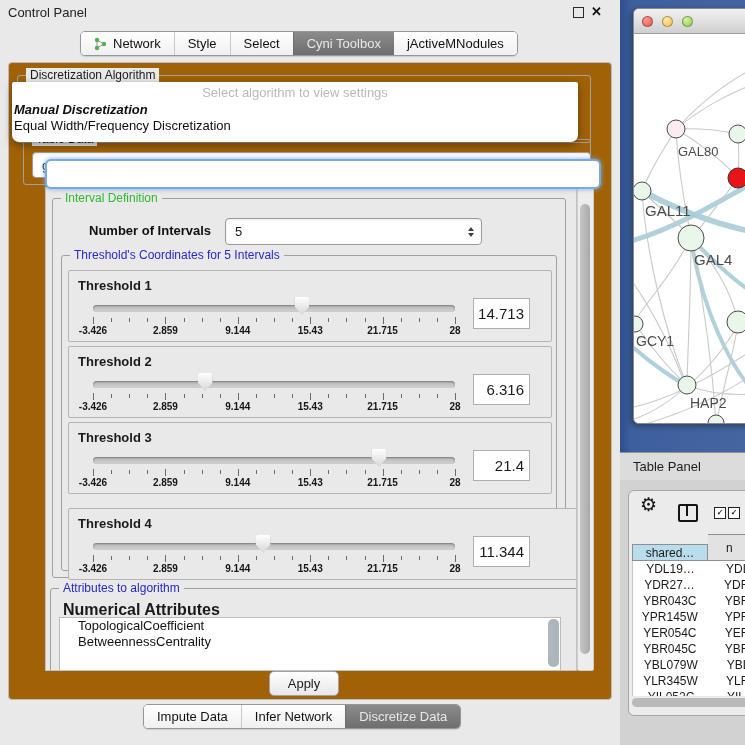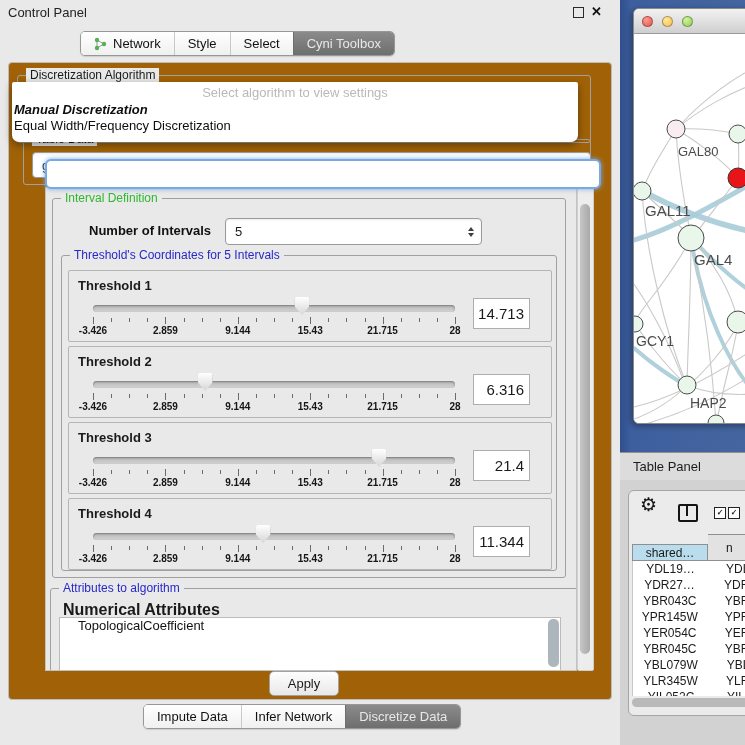--- a/index.html
+++ b/index.html
@@ -125,20 +125,23 @@
         <span>Network</span>
       </span>
       <span class="tab">
           <span>Style</span>
         </span>
       <span class="tab">
           <span>Select</span>
         </span>
       <span class="tab selected">
           <span>Cyni Toolbox</span>
+        </span>
+      <span class="tab">
+          <span>jActiveMNodules</span>
         </span>
     </div>
 
     <div class="outer-panel">
 
       <div class="group" style="left:8px;top:12px;width:572px;height:66px;">
         <span class="gtitle t-dark">Discretization Algorithm</span>
       </div>
       <div class="algo-combo"></div>
 
@@ -282,21 +285,21 @@
                       <span style="left: 20%;">2.859</span>
                       <span style="left: 40%;">9.144</span>
                       <span style="left: 60%;">15.43</span>
                       <span style="left: 80%;">21.715</span>
                       <span style="left: 100%;">28</span>
                     </div>
     </div>
     <div class="th-value">21.4</div>
   </div>
 
-  <div class="th-panel" style="top: 242px;">
+  <div class="th-panel" style="top: 252px; padding-left: 37px;">
     <div class="th-label">Threshold 4</div>
     <div class="slider">
       <div class="track"></div>
       <div class="handle" style="left: 46.9993%;"></div>
       <div class="ticks">
                       <span class="major" style="left: 0%;"></span>
                       <span style="left: 5%;"></span>
                       <span style="left: 10%;"></span>
                       <span style="left: 15%;"></span>
                       <span class="major" style="left: 20%;"></span>
@@ -331,20 +334,21 @@
 </div>
           </div>
         </div>
 
         <div class="group" style="left:4px;top:400px;width:534px;height:90px;background:#e9e9e9;">
           <span class="gtitle t-blue">Attributes to algorithm</span>
           <span class="attr-sub">Numerical Attributes</span>
           <div class="attr-list">
             <div id="attr-items">
                 <div class="list-item">TopologicalCoefficient</div>
+                <div class="list-item">BetweennessCentrality</div>
               </div>
             <div class="attr-vscroll"></div>
           </div>
         </div>
       </div>
 
       <div class="main-vscroll">
         <div class="thumb"></div>
       </div>
 

